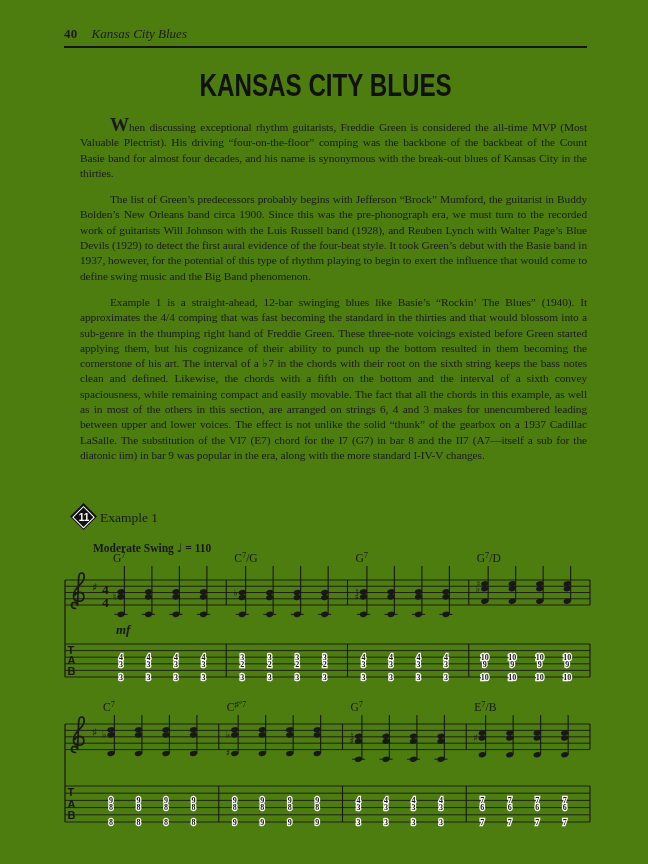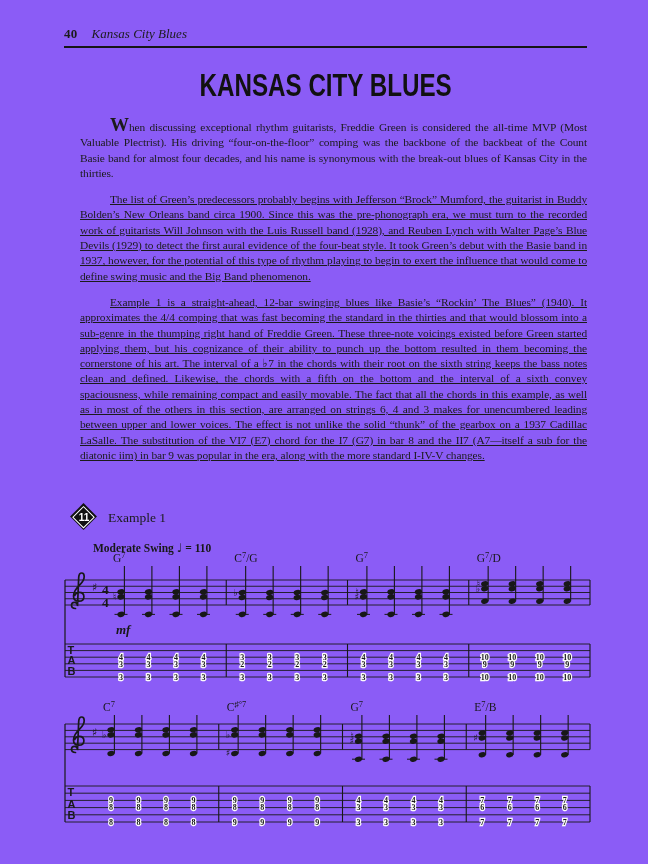--- a/index.html
+++ b/index.html
@@ -1,50 +1,50 @@
 <!DOCTYPE html>
 <html><head>
 <meta charset="utf-8">
 <style>
   html,body { margin:0; padding:0; }
   body { background:#888; }
   .page {
     position:relative; width:648px; height:864px; margin:0 auto;
-    background:#8b5cf6; color:#1b1b1b; overflow:hidden;
+    background:#4d7c0f; color:#1b1b1b; overflow:hidden;
     font-family:"Liberation Serif", serif;
   }
   .content { position:absolute; left:64px; top:0; width:523px; }
   .runhead { display:flex; align-items:baseline; gap:14px; padding-top:26px;
              font-size:13px; }
   .runhead .pgnum { font-weight:700; letter-spacing:.3px; }
   .runhead .runtitle { font-style:italic; }
   .rule { border:0; border-top:2px solid #151515; margin:4px 0 0 0; }
   .title-wrap { text-align:center; margin-top:20px; height:36px; }
   h1.title {
     display:inline-block; margin:0;
     font-family:"Liberation Sans", sans-serif; font-weight:700;
     font-size:31px; letter-spacing:0px; transform:scaleX(.78);
     transform-origin:center; white-space:nowrap; color:#111;
   }
   p.body {
     margin:11px 0 0 16px; font-size:11.4px; line-height:15.3px;
     text-align:justify; letter-spacing:-0.1px; color:#1b1b1b;
   }
-  p.body.indent { text-indent:30px;text-decoration:underline; }
+  p.body.indent { text-indent:30px; }
   .dropcap { font-size:19px; line-height:1; font-weight:600; margin-left:30px; }
   .example-row { position:absolute; left:70px; top:503px; height:30px; }
   .track { position:absolute; left:0; top:0; width:28px; height:28px; }
   .track .d { position:absolute; left:4px; top:4px; width:19px; height:19px;
               background:#111; transform:rotate(45deg); }
   .track .d::after { content:""; position:absolute; inset:1.5px;
                      border:1.2px solid #fff; }
   .track .n { position:absolute; inset:0; display:flex; align-items:center;
               justify-content:center; color:#fff; z-index:2;
               font:700 10px "Liberation Sans", sans-serif;text-align:right; }
-  .example-label { position:absolute; left:38px; top:7px; font-size:13.5px;
+  .example-label { position:absolute; left:30px; top:7px; font-size:13.5px;
                    white-space:nowrap; }
   svg.music { position:absolute; left:0; top:538px; }
 </style>
 </head>
 <body>
 
 <div class="page">
   <div class="content">
     <div class="runhead">
       <span class="pgnum">40</span>

